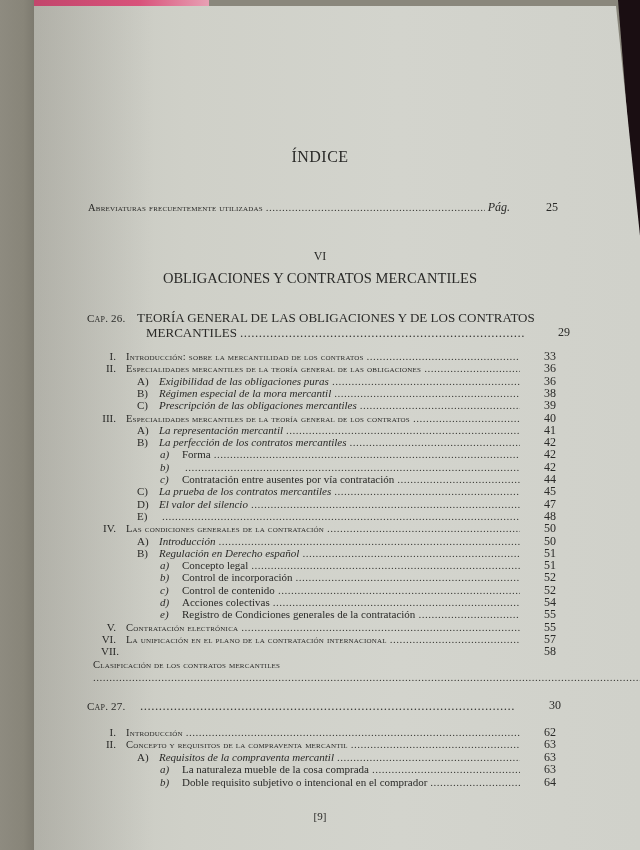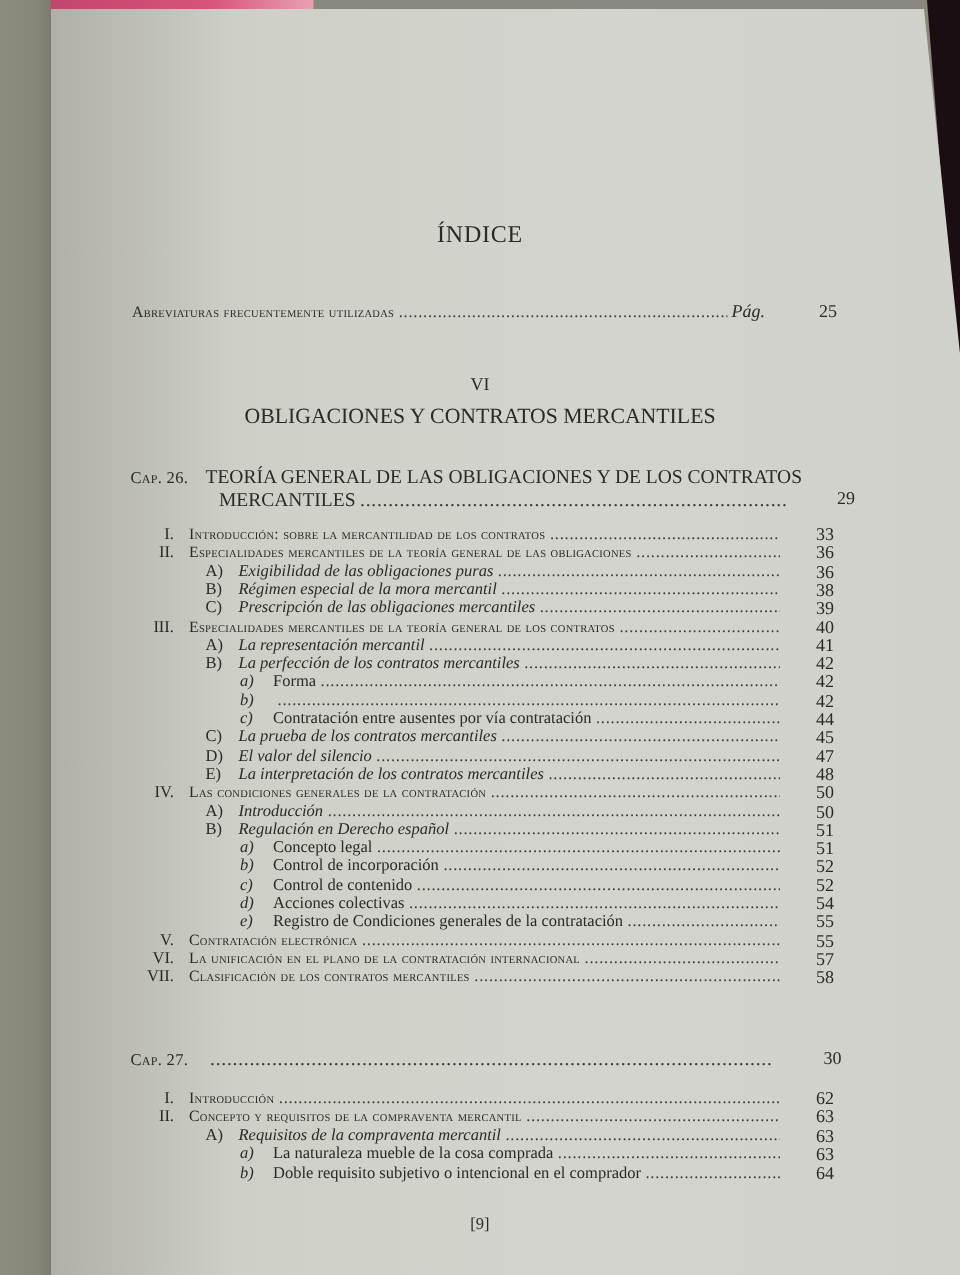--- a/index.html
+++ b/index.html
@@ -160,21 +160,20 @@
     <span class="pg">45</span>
   </div>
 <div class="row" style="left: 137px; width: 419px; top: 497.6px;">
     <span class="let">D)</span>
     <span class="txt it">El valor del silencio</span>
     <span class="dots" style="margin-right: 36px;"></span>
     <span class="pg">47</span>
   </div>
 <div class="row" style="left: 137px; width: 419px; top: 509.9px;">
     <span class="let">E)</span>
-    <span class="txt it">La interpretación de los contratos mercantiles</span>
     <span class="dots" style="margin-right: 36px;"></span>
     <span class="pg">48</span>
   </div>
 <div class="row" style="left: 90px; width: 466px; top: 522.2px;">
     <span class="num" style="width: 26px; margin-right: 10px;">IV.</span>
     <span class="txt sc">Las condiciones generales de la contratación</span>
     <span class="dots" style="margin-right: 36px;"></span>
     <span class="pg">50</span>
   </div>
 <div class="row" style="left: 137px; width: 419px; top: 534.5px;">
@@ -224,21 +223,21 @@
     <span class="txt sc">Contratación electrónica</span>
     <span class="dots" style="margin-right: 36px;"></span>
     <span class="pg">55</span>
   </div>
 <div class="row" style="left: 90px; width: 466px; top: 632.9px;">
     <span class="num" style="width: 26px; margin-right: 10px;">VI.</span>
     <span class="txt sc">La unificación en el plano de la contratación internacional</span>
     <span class="dots" style="margin-right: 36px;"></span>
     <span class="pg">57</span>
   </div>
-<div class="row" style="left: 90px; width: 466px; top: 645.2px;">
+<div class="row" style="left: 90px; width: 466px; top: 645.2px; flex-direction: column;">
     <span class="num" style="width: 26px; margin-right: 10px;">VII.</span>
     <span class="txt sc">Clasificación de los contratos mercantiles</span>
     <span class="dots" style="margin-right: 36px;"></span>
     <span class="pg">58</span>
   </div>
 <div id="ch26"></div>
 
 <div class="row" style="left:87px; width:474px; top:698px; font-size:13px; line-height:15px;">
   <span class="sc" style="width:50px;flex:none;font-size:11px;">Cap. 27.</span>
   <span class="dots" style="margin-right:46px;"></span>

